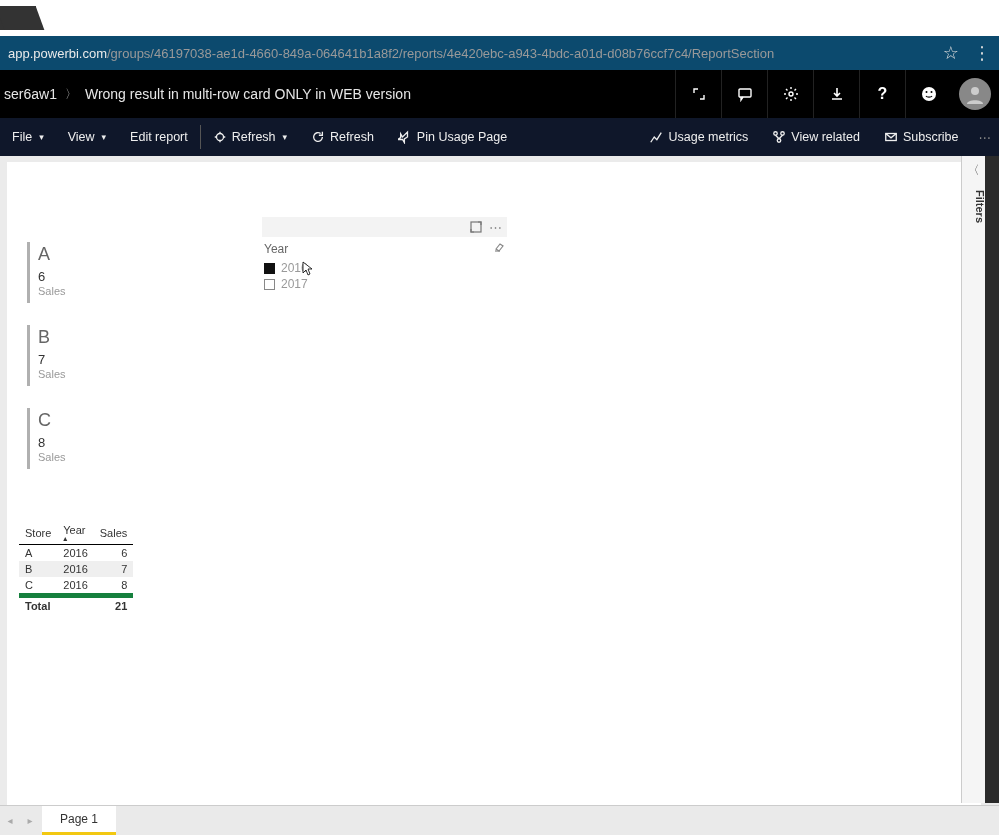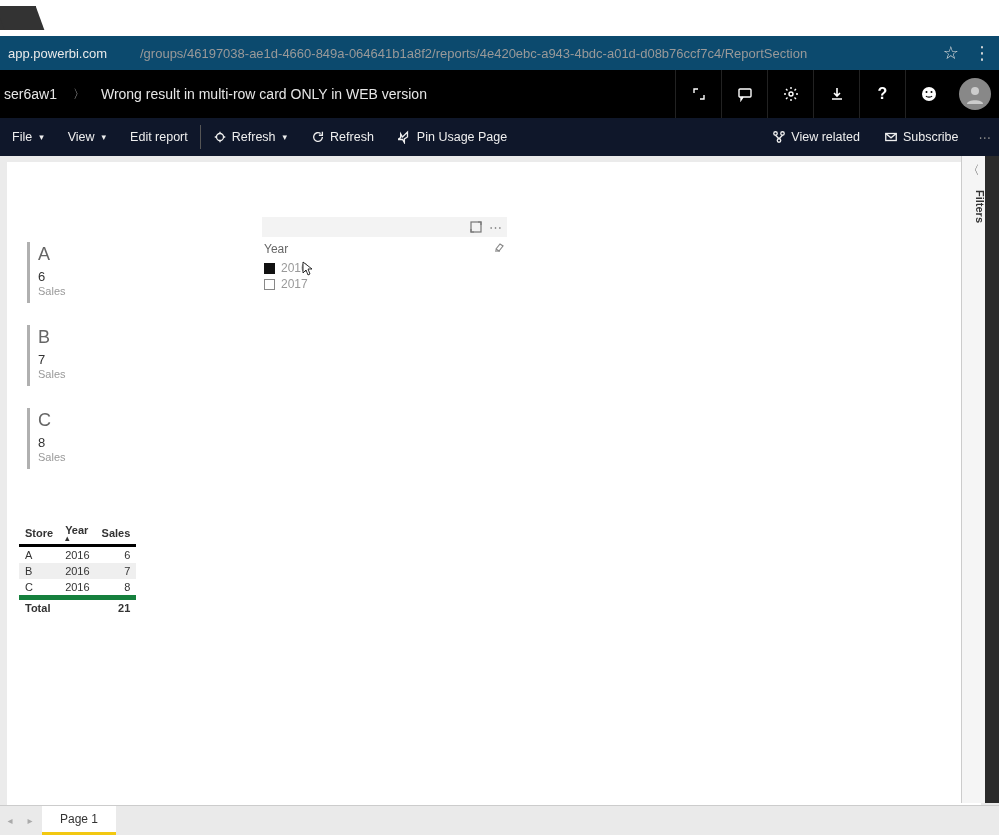--- a/index.html
+++ b/index.html
@@ -9,27 +9,27 @@
   .win-controls { position: absolute; top: 0; right: 0; height: 30px; display: flex; }
   .win-btn { width: 46px; height: 30px; display:flex;align-items:center;justify-content:center; font-size:12px; color:#000; }
   .win-btn svg { stroke:#000; stroke-width:1; fill:none; }
 
   .browser-tab-area { height: 36px; background: #fff; position: relative; }
   .tab-shape { position:absolute; left:0; top:6px; width:40px; height:24px; background:#333; transform: skewX(20deg); }
   .tab-shape2 { position:absolute; left:0; top:6px; width:36px; height:24px; background:#333; }
 
   .addr-bar { height: 34px; background:#0c4a6e; color:#c8c8c8; display:flex; align-items:center; padding:0 8px; font-size:13px; }
   .addr-host { color:#eaeaea; }
-  .addr-path { color:#999;margin-left:33px; }
+  .addr-path { color:#999; }
   .addr-right { margin-left:auto; display:flex; gap:14px; align-items:center; color:#ddd; }
   .star { font-size:18px; color:#ddd; }
   .dots-v { font-size:18px; color:#ddd; }
 
   .black-bar { height: 48px; background:#000; display:flex; align-items:center; color:#fff; font-size:14px; }
-  .black-left { display:flex; align-items:center; gap:16px; padding-left:4px; }
+  .black-left { display:flex; align-items:center; gap:8px; padding-left:4px; }
   .crumb { color:#e6e6e6; }
   .chev { color:#aaa; font-size:12px; }
   .black-right { margin-left:auto; display:flex; height:100%; }
   .hdr-icon { width:46px; height:48px; display:flex; align-items:center; justify-content:center; border-left:1px solid #222; color:#fff; }
   .hdr-icon.avatar { background:#888; border-radius:999px; width:32px; height:32px; margin:8px 8px; border:none; }
 
   .toolbar { height: 38px; background:#0f172a; color:#eee; display:flex; align-items:center; font-size:12.5px; }
   .tb-item { padding:0 12px; height:100%; display:flex; align-items:center; gap:5px; }
   .tb-item .dd { font-size:9px; margin-left:2px; }
   .tb-sep { width:1px; height:24px; background:#555; }
@@ -64,21 +64,21 @@
   .slicer-opt { display:flex; align-items:center; gap:6px; padding:1px 2px; font-size:12px; color:#999; }
   .chk { width:11px; height:11px; border:1px solid #888; }
   .chk.filled { background:#111; border-color:#111; }
 
   
   .cursor { position:absolute; left:290px; top:98px; pointer-events:none; }
   .cursor svg { width:18px; height:18px; }
 
   
   .data-table { position:absolute; left:12px; top:360px; font-size:11px; color:#333; border-collapse:collapse; }
-  .data-table th { font-weight:700; text-align:left; padding:2px 6px; border-bottom:3px solid #000000; }
+  .data-table th { font-weight:400; text-align:left; padding:2px 6px; border-bottom:1px solid #000000; }
   .data-table th.num, .data-table td.num { text-align:right; }
   .data-table td { padding:2px 6px; }
   .data-table tbody tr.alt { background:#efefef; }
   .data-table tfoot td { font-weight:600; border-top:5px solid #15803d; padding-top:2px; }
   .sort-caret { font-size:8px; display:block; line-height:6px; color:#333; }
 
   
   .page-tabs { position:absolute; left:0; right:0; bottom:0; height:30px; background:#eaeaea; border-top:1px solid #ccc; display:flex; align-items:stretch; }
   .pg-nav { width:20px; display:flex; align-items:center; justify-content:center; color:#aaa; font-size:10px; }
   .pg-tab { background:#fff; border-bottom:3px solid #f2c811; padding:0 18px; display:flex; align-items:center; font-size:12px; color:#333; margin-left:2px; }
@@ -196,20 +196,26 @@
       </svg>
     <span>Refresh</span>
   </div>
   <div class="tb-item tb-icon">
     <svg viewBox="0 0 16 16">
         <path d="M6 2l4 4-1 4 3 3-4-1-4 4 1-4-3-3 4 1z" transform="rotate(45 8 8)"></path>
       </svg>
     <span>Pin Usage Page</span>
   </div>
   <div class="tb-right">
+    <div class="tb-item tb-icon">
+      <svg viewBox="0 0 16 16">
+          <path d="M2 14l4-6 3 3 5-8"></path>
+        </svg>
+      <span>Usage metrics</span>
+    </div>
     <div class="tb-item tb-icon">
       <svg viewBox="0 0 16 16">
           <circle cx="4" cy="4" r="2"></circle>
           <circle cx="12" cy="4" r="2"></circle>
           <circle cx="8" cy="12" r="2"></circle>
           <path d="M4 6l4 4M12 6l-4 4"></path>
         </svg>
       <span>View related</span>
     </div>
     <div class="tb-item tb-icon">

